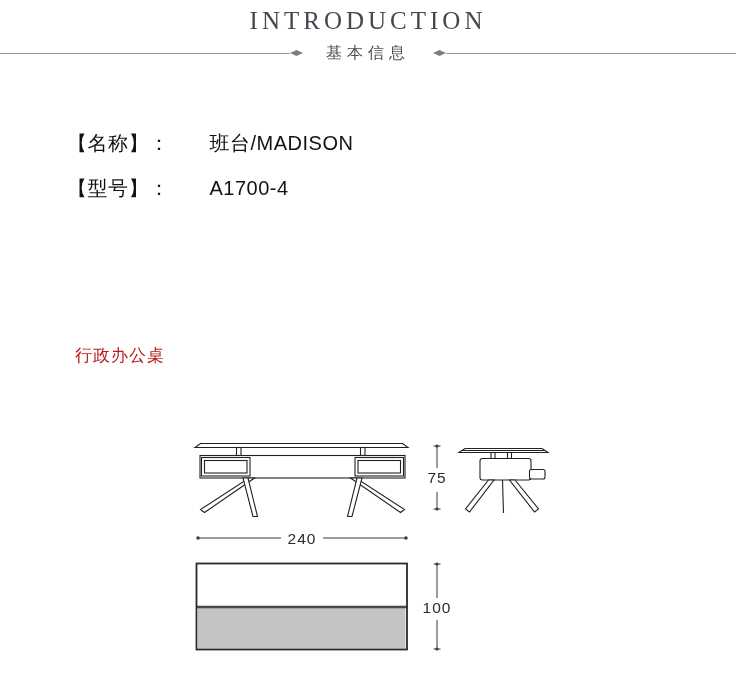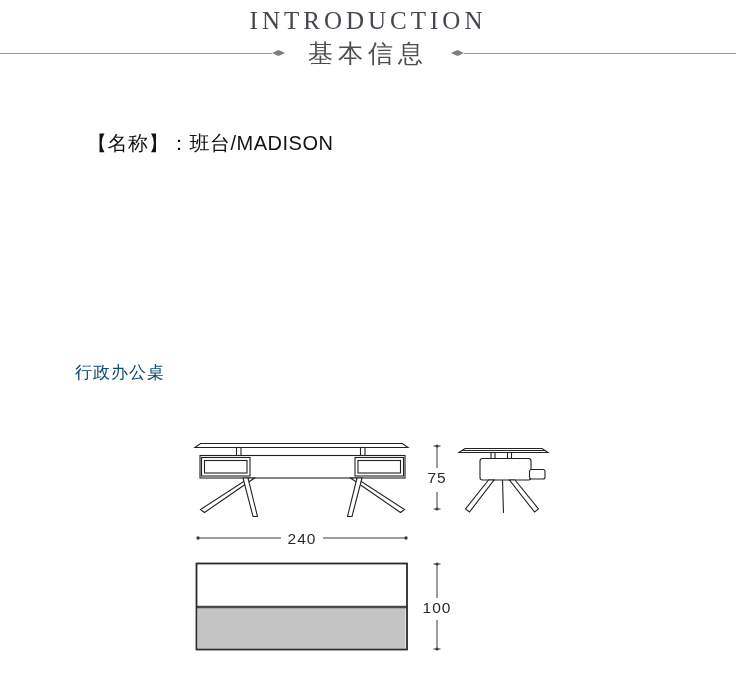--- a/index.html
+++ b/index.html
@@ -20,36 +20,36 @@
     position:absolute; top:44px; left:0; width:100%; height:18px;
     display:flex; align-items:center;
   }
   .divider-line { flex:1; height:1px; background:#9a9a9a; }
   .diamond {
     width:13px; height:6px; background:#7d7d7d; flex:0 0 auto;
     clip-path:polygon(0 50%, 50% 0, 100% 50%, 50% 100%);
   }
   .section-label {
     flex:0 0 auto; margin:0 23px;
-    font-size:25px; letter-spacing:5px; color:#4d4d4d;
+    font-size:16px; letter-spacing:5px; color:#4d4d4d;
   }
   
   .detail-row {
     position:absolute; left:67px; height:24px; line-height:24px;
     font-size:20px; color:#121212; white-space:nowrap;
   }
-  .detail-row .lbl { letter-spacing:0.5px;margin-left:20px; }
-  .detail-row .val { letter-spacing:0.5px; }
+  .detail-row .lbl { letter-spacing:0.5px; }
+  .detail-row .val { letter-spacing:0.5px;margin-left:40px; }
   .row-0 { top:131px; }
   .row-1 { top:176px; }
   .row-2 { top:221px; }
   .row-3 { top:267px; }
   .product-caption {
-    position:absolute; left:75px; top:361px;
-    font-size:17px; color:#0c4a6e; letter-spacing:1px;
+    position:absolute; left:75px; top:344px;
+    font-size:17px; color:#b91c1c; letter-spacing:1px;
   }
   
   .drawing { position:absolute; left:0; top:415px; }
   .ln   { stroke:#222222; stroke-width:1.1; fill:none; }
   .wfill{ stroke:#222222; stroke-width:1.1; fill:#ffffff; }
   .dim  { stroke:#3a3a3a; stroke-width:1; fill:none; }
   .dimdot { fill:#3a3a3a; stroke:none; }
   .drawing text {
     font-family:"Liberation Sans", sans-serif; font-size:15.5px;
     fill:#2b2b2b; text-anchor:middle; letter-spacing:1px;
@@ -64,20 +64,21 @@
 
   <div class="section-divider">
     <div class="divider-line"></div>
     <div class="diamond"></div>
     <div class="section-label">基本信息</div>
     <div class="diamond"></div>
     <div class="divider-line"></div>
   </div>
 
   <div class="detail-row row-0"><span class="lbl">【名称】：</span><span class="val">班台/MADISON</span></div>
+  <div class="detail-row row-1"><span class="lbl">【型号】：</span><span class="val">A1700-4</span></div>
 
   <div class="product-caption">行政办公桌</div>
 
   <svg class="drawing" width="750" height="275" viewBox="0 415 750 275" xmlns="http://www.w3.org/2000/svg">
 
     <g>
       <polygon class="wfill" points="195,447.5 200.5,443.5 402.5,443.5 408,447.5"></polygon>
       <rect class="ln" x="236.5" y="447.5" width="4.5" height="8"></rect>
       <rect class="ln" x="360.5" y="447.5" width="4.5" height="8"></rect>
       <rect class="wfill" x="200" y="455.5" width="205" height="22.5"></rect>

